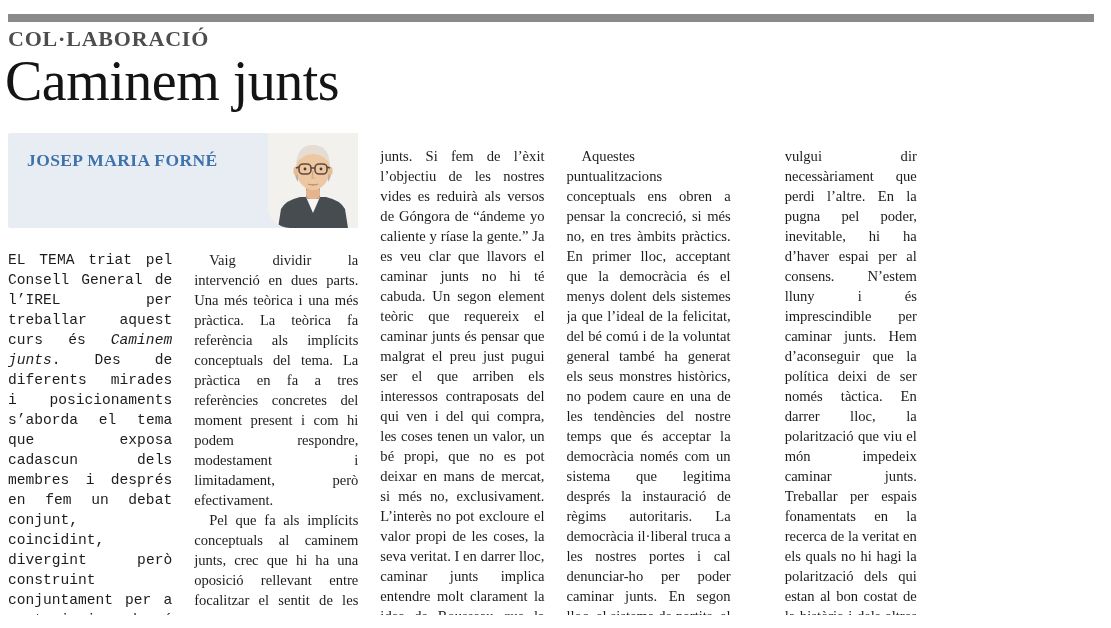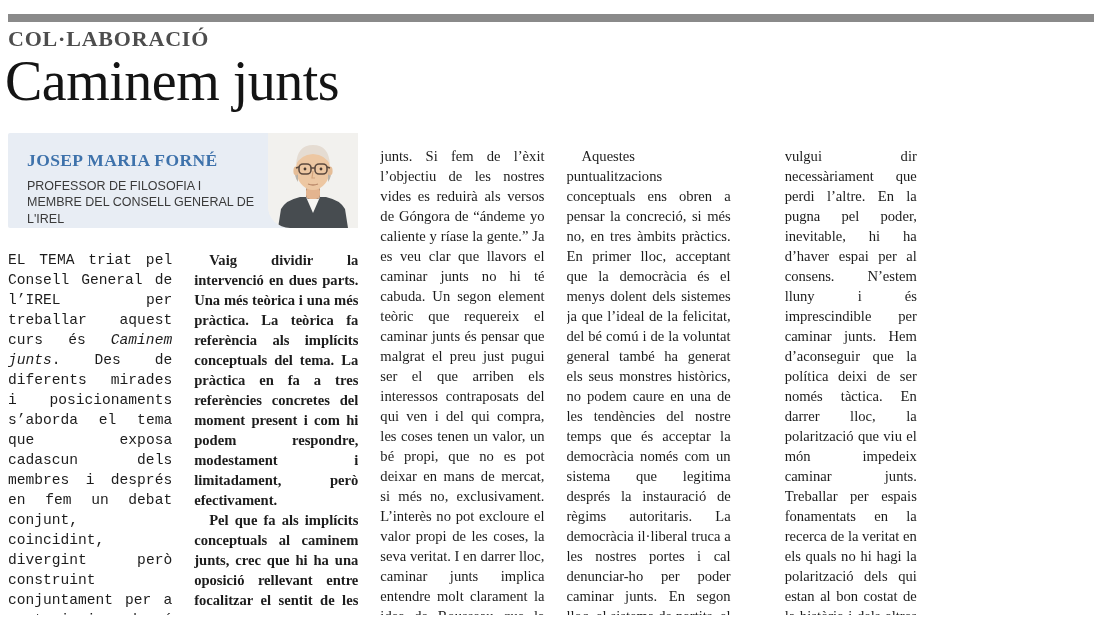--- a/index.html
+++ b/index.html
@@ -98,21 +98,21 @@
   .text-col {
     font-size: 14.6px;
     line-height: 20px;
     text-align: justify;
     overflow: hidden;
     hyphens: auto;
   }
   .text-col.row2 { grid-row: 2; }
   .text-col.fullcol { grid-row: 1 / 3; padding-top: 13px; }
   .col-1 { grid-column: 1; font-family: Liberation Mono, monospace; }
-  .col-2 { grid-column: 2; font-weight: bold; }
+  .col-2 { grid-column: 2; }
   .col-3 { grid-column: 3; }
   .col-4 { grid-column: 4; }
   .col-5 { grid-column: 5; margin-left: 32px; }
   .para { text-align: justify; }
   .para.indent { text-indent: 15px; }
   .para em { font-style: italic; }
 </style>
 </head>
 <body>
 
@@ -122,21 +122,20 @@
 
   <div class="kicker">COL·LABORACIÓ</div>
 
   <h1 class="headline">Caminem junts</h1>
 
   <div class="main">
 
     <div class="byline-box">
       <div class="byline-text">
         <div class="byline-name">JOSEP MARIA FORNÉ</div>
-        <div class="byline-role">PROFESSOR DE FILOSOFIA I MEMBRE DEL CONSELL GENERAL DE L'IREL</div>
       </div>
       <div class="byline-photo">
         <svg viewBox="0 0 90 95" xmlns="http://www.w3.org/2000/svg">
           <rect x="0" y="0" width="90" height="95" fill="#f2f1ee"></rect>
 
           <path d="M10 95 L13 76 Q18 67 32 64 L58 64 Q72 67 77 76 L80 95 Z" fill="#474c50"></path>
 
           <path d="M38 64 L45 80 L52 64 Z" fill="#f7f6f3"></path>
 
           <rect x="38" y="54" width="14" height="12" rx="4" fill="#e3b astounding"></rect>

